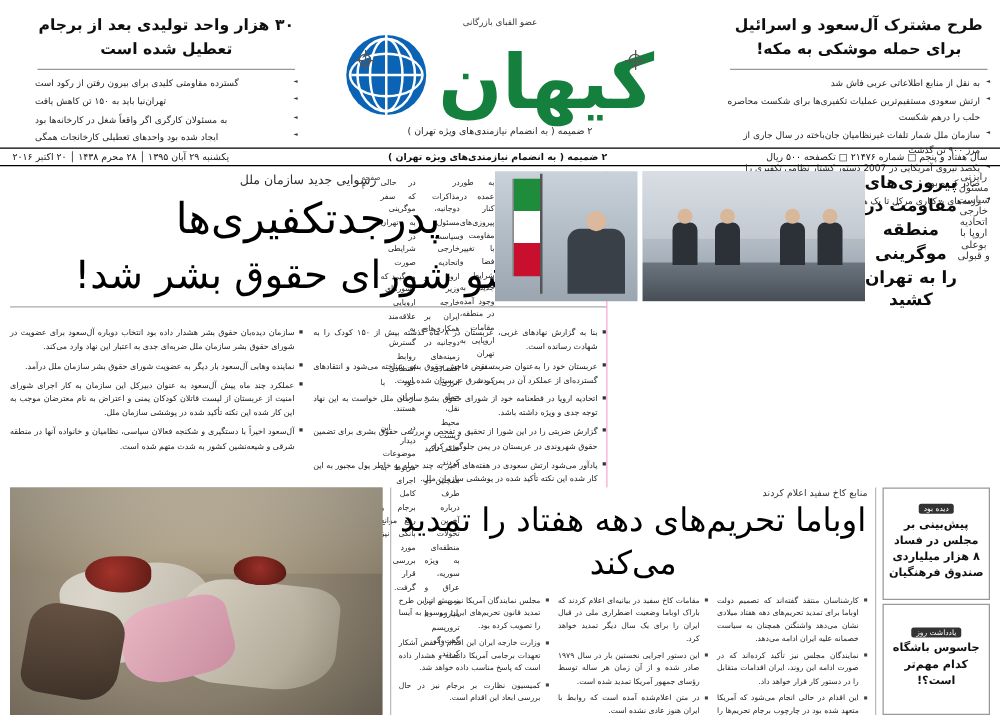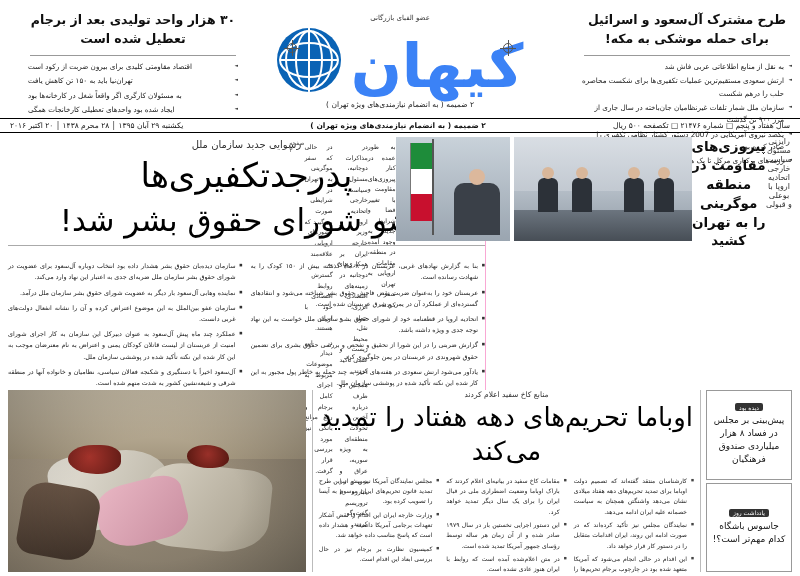--- a/index.html
+++ b/index.html
@@ -80,21 +80,21 @@
   .logo-wrap {
     display: flex;
     flex-direction: row;
     align-items: center;
     justify-content: center;
     gap: 10px;
   }
   .logo-title {
     font-size: 60px;
     font-weight: bold;
-    color: #3b82f6;
+    color: #15803d;
     letter-spacing: -1px;
     line-height: 1;
     font-family: "DejaVu Sans", sans-serif;
     margin-top: 12px;
   }
   .globe {
     width: 64px; height: 64px;
     border-radius: 50%;
     background: #0a63b5;
     position: relative;
@@ -340,32 +340,32 @@
     display: flex; flex-direction: column;
     align-items: center;
     flex: 1 1 0;
     justify-content: center;
   }
   .side-box .tag {
     font-size: 6px; color: #fff; background: #333;
     padding: 0.5px 4px; border-radius: 2px; margin-bottom: 3px;
   }
   .side-box .txt {
-    font-size: 9px; font-weight: normal; line-height: 1.45;
+    font-size: 9px; font-weight: bold; line-height: 1.45;
     text-align: center; color: #111;
   }
   .lower-mid {
     flex: 1 1 auto;
     display: flex; flex-direction: column;
     min-width: 0;
     border-left: 1px solid #bbb;
     padding-left: 6px;
   }
   .src-line {
-    text-align: center; font-size: 7.5px; color: #333; margin-bottom: 2px;
+    font-size: 7.5px; color: #333; margin-bottom: 2px;
   }
   .lower-title {
     text-align: center; font-weight: normal;
     font-size: 26px; line-height: 1.3; color: #000;
   }
   .lower-cols {
     display: flex; flex-direction: row; gap: 7px;
     margin-top: 7px; font-size: 6.1px; line-height: 1.7;
     color: #1d1d1d; flex: 1 1 auto;
   }
@@ -463,21 +463,21 @@
         </div>
       <div class="reg-mark reg-right">
           <div class="reg-circ"></div>
         </div>
     </div>
 
     <div class="mast-col left">
       <div class="mast-headline">۳۰ هزار واحد تولیدی بعد از برجام تعطیل شده است</div>
       <hr class="mast-rule">
       <ul class="mast-bullets">
-        <li>اقتصاد مقاومتی کلیدی برای بیرون ضربت از رکود است</li>
+        <li>گسترده مقاومتی کلیدی برای بیرون رفتن از رکود است</li>
         <li>تهران‌نیا باید به ۱۵۰ تن کاهش یافت</li>
         <li>به مسئولان کارگری اگر واقعاً شغل در کارخانه‌ها بود</li>
         <li>ایجاد شده بود واحدهای تعطیلی کارخانجات همگی</li>
       </ul>
       <div class="more-tag">صفحه ۴</div>
     </div>
   </div>
 
   <div class="infobar">
     <div class="seg">سال هفتاد و پنجم  □  شماره ۲۱۴۷۶  □  تکصفحه ۵۰۰ ریال</div>
@@ -535,21 +535,20 @@
         <ul>
           <li>بنا به گزارش نهادهای غربی، عربستان در ۸ ماه گذشته بیش از ۱۵۰ کودک را به شهادت رسانده است.</li>
           <li>عربستان خود را به‌عنوان ضربت نقض فاحش حقوق بشر شناخته می‌شود و انتقادهای گسترده‌ای از عملکرد آن در یمن و شرق عربستان شده است.</li>
           <li>اتحادیه اروپا در قطعنامه خود از شورای حقوق بشر سازمان ملل خواست به این نهاد توجه جدی و ویژه داشته باشد.</li>
           <li>گزارش ضربتی را در این شورا از تحقیق و تفحص و بررسی حقوق بشری برای تضمین حقوق شهروندی در عربستان در یمن جلوگیری کرد.</li>
           <li>یادآور می‌شود ارتش سعودی در هفته‌های اخیر به چند حمله به خاطر پول مجبور به این کار شده این نکته تأکید شده در پوششی سازمان ملل.</li>
         </ul>
         <ul>
           <li>سازمان دیده‌بان حقوق بشر هشدار داده بود انتخاب دوباره آل‌سعود برای عضویت در شورای حقوق بشر سازمان ملل ضربه‌ای جدی به اعتبار این نهاد وارد می‌کند.</li>
           <li>نماینده وهابی آل‌سعود بار دیگر به عضویت شورای حقوق بشر سازمان ملل درآمد.</li>
-          <li>سازمان عفو بین‌الملل به این موضوع اعتراض کرده و آن را نشانه انفعال دولت‌های غربی دانست.</li>
           <li>عملکرد چند ماه پیش آل‌سعود به عنوان دبیرکل این سازمان به کار اجرای شورای امنیت از عربستان از لیست قاتلان کودکان یمنی و اعتراض به نام معترضان موجب به این کار شده این نکته تأکید شده در پوششی سازمان ملل.</li>
           <li>آل‌سعود اخیراً با دستگیری و شکنجه فعالان سیاسی، نظامیان و خانواده آنها در منطقه شرقی و شیعه‌نشین کشور به شدت متهم شده است.</li>
         </ul>
       </div>
     </div>
   </div>
 
   <div class="lower">
 
     <div class="lower-left">

